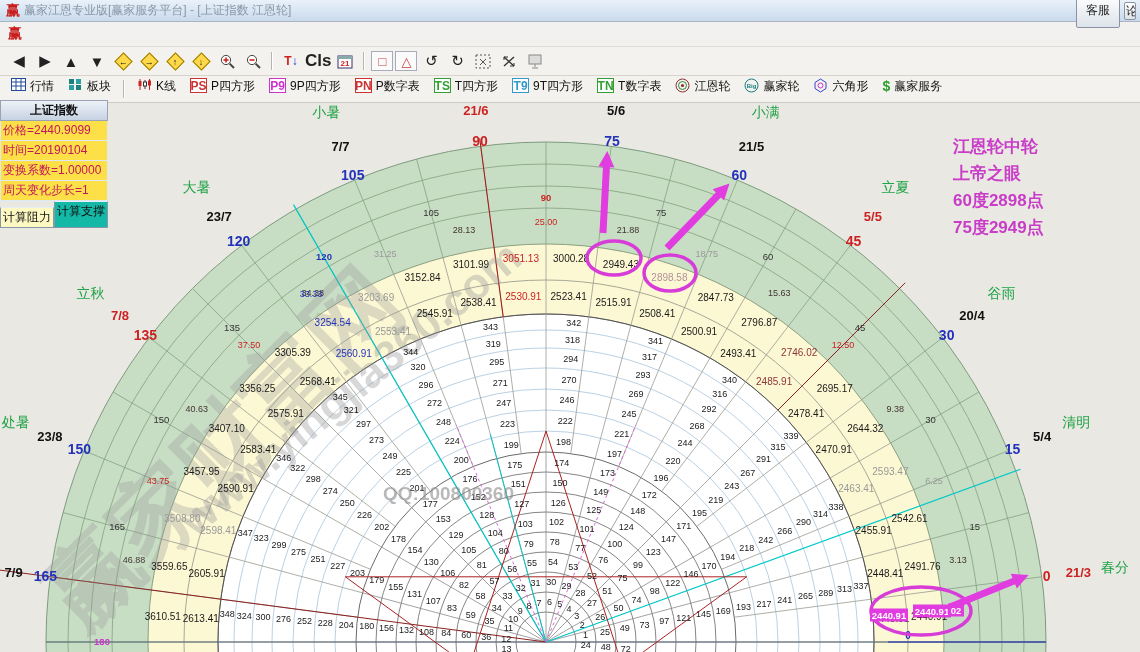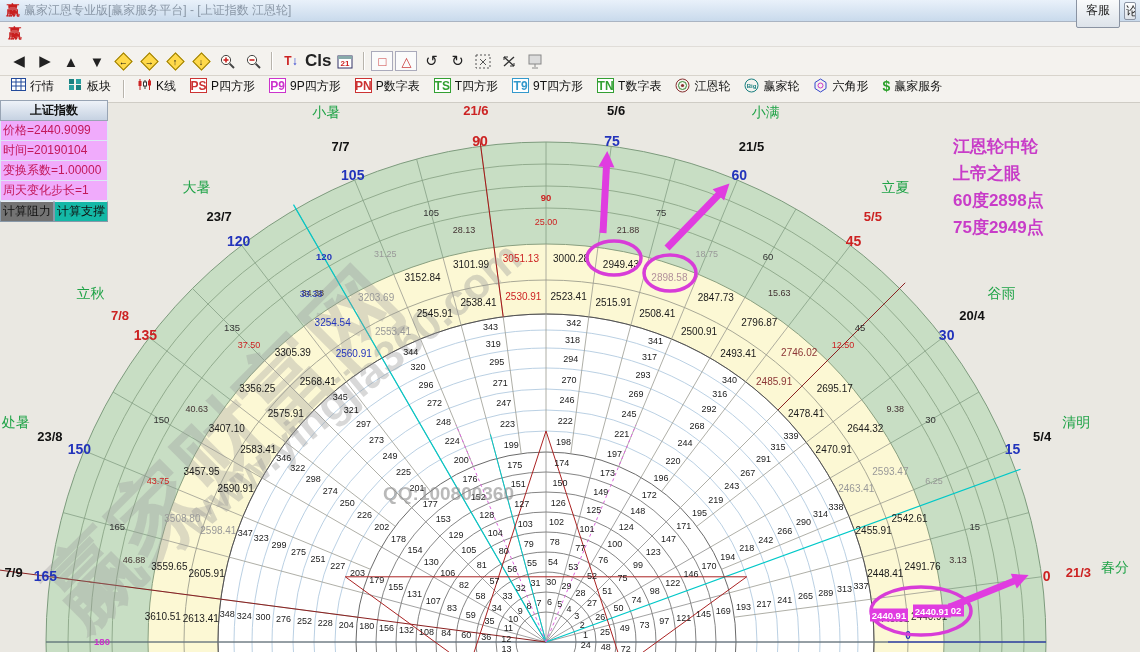--- a/index.html
+++ b/index.html
@@ -28,26 +28,26 @@
            display:flex;align-items:center;justify-content:center;}
   .diamond span{transform:rotate(-45deg);font-size:9px;color:#111;font-weight:bold;}
   .toolbar2{height:26px;background:#f4f2ee;border-bottom:1px solid #cfccc5;display:flex;
             align-items:center;padding-left:4px;font-size:12px;color:#111;}
   .mod{display:flex;align-items:flex-start;gap:4px;padding:0 7px;height:22px;}
   .lbox{width:15px;height:13px;border:1px solid;display:flex;align-items:center;justify-content:center;
         font-size:12px;font-weight:bold;background:#fff;}
   #panel{position:absolute;left:0;top:100px;width:108px;z-index:6;font-size:12px;}
   .panel-header{background:linear-gradient(#eef2f8,#c6d2e2);border:1px solid #98a4b4;text-align:center;
                 padding:1px 0;font-weight:bold;color:#111;}
-  .panel-field{background:#f0abfc;color:#c2185b;border:1px solid #dce8f4;border-top:none;
+  .panel-field{background:#fde047;color:#c2185b;border:1px solid #dce8f4;border-top:none;
                padding:1px 2px;white-space:nowrap;overflow:hidden;}
   .panel-buttons{display:flex;}
   .pbtn{flex:1;border:1px solid #8898a8;border-top:1px solid #e8eef6;text-align:center;
         padding:1px 0;color:#111;}
-  .pbtn.resist{background:#737373;}
+  .pbtn.resist{background:#fef9c3;margin-top:6px;}
   .pbtn.support{background:#14b8a6;}
   #wheelwrap{position:absolute;left:0;top:0;z-index:1;}
   svg text{font-family:"Liberation Sans","DejaVu Sans",sans-serif;}
 </style>
 </head>
 <body>
 
 <div id="wheelwrap">
   <svg id="wheel" width="1140" height="652" viewBox="0 0 1140 652">
       <rect x="0" y="100" width="1140" height="552" fill="#eae8e2"></rect>

